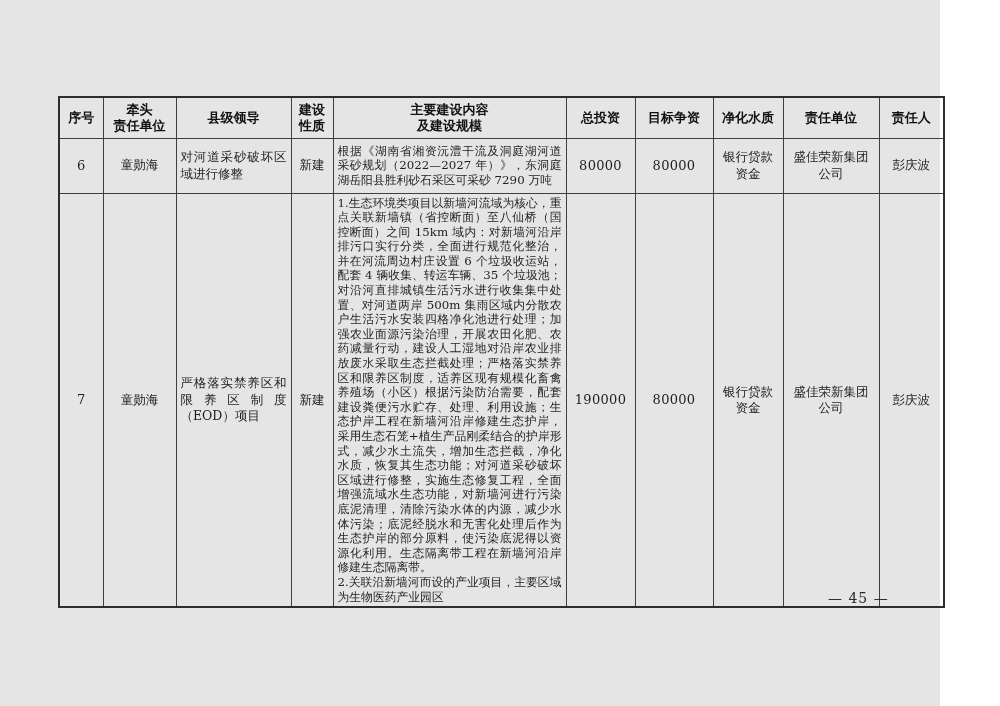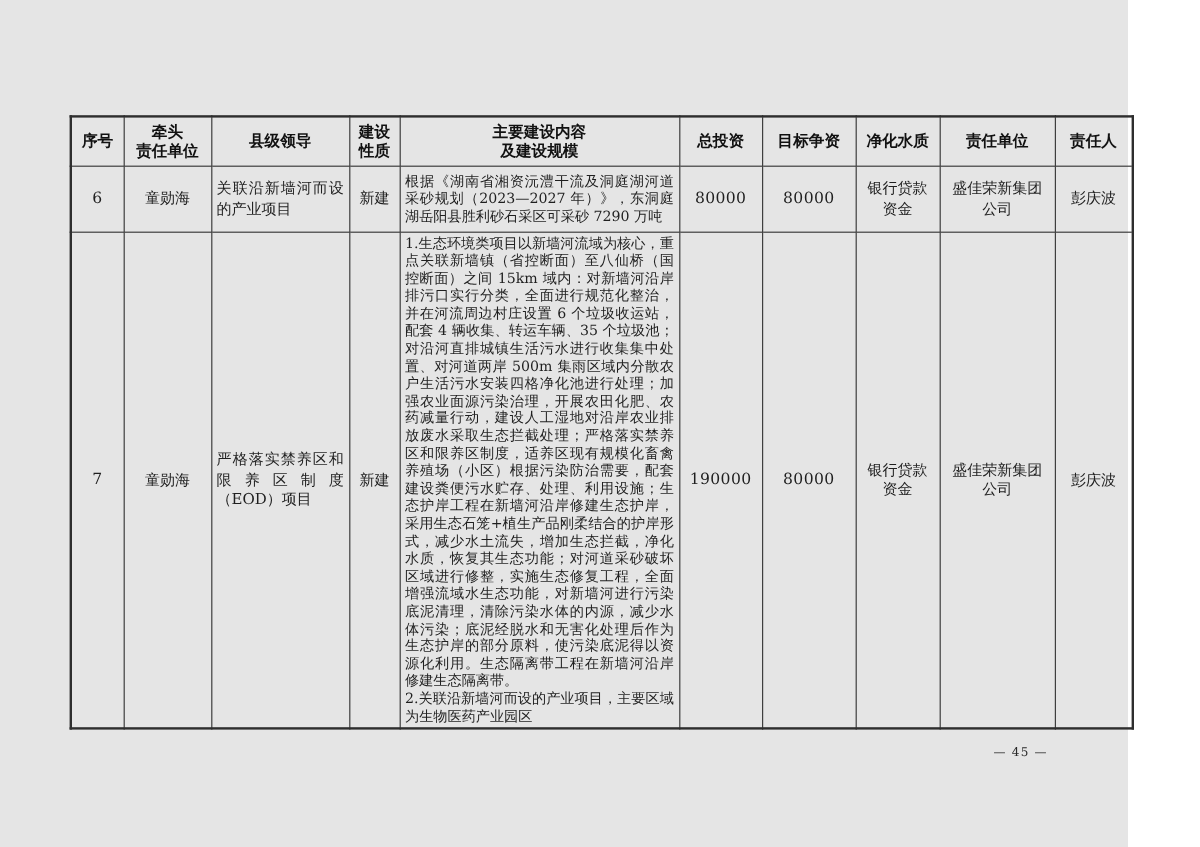--- a/index.html
+++ b/index.html
@@ -70,22 +70,22 @@
     font-size: 11.8px;
     line-height: 14.6px;
     padding: 3px 5px;
     vertical-align: middle;
     white-space: pre-line;
     word-break: break-all;
   }
   .page-number {
     position: absolute;
     left: 828px;
-    top: 622px;
-    font-size: 10px;
+    top: 590px;
+    font-size: 14px;
     letter-spacing: 1px;
     color: #2a2a2a;
     white-space: nowrap;
   }
 </style>
 </head>
 <body>
 
 <div class="page">
 
@@ -115,23 +115,23 @@
         <th>总投资</th>
         <th>目标争资</th>
         <th>净化水质</th>
         <th>责任单位</th>
         <th>责任人</th>
       </tr>
 
       <tr class="body-row-6">
         <td class="c-num">6</td>
         <td class="c-center">童勋海</td>
-        <td class="c-project">关联沿新墙河而设的产业项目</td>
+        <td class="c-project">对河道采砂破坏区域进行修整</td>
         <td class="c-center">新建</td>
-        <td class="c-content">根据《湖南省湘资沅澧干流及洞庭湖河道采砂规划（2023—2027 年）》，东洞庭湖岳阳县胜利砂石采区可采砂 7290 万吨</td>
+        <td class="c-content">根据《湖南省湘资沅澧干流及洞庭湖河道采砂规划（2022—2027 年）》，东洞庭湖岳阳县胜利砂石采区可采砂 7290 万吨</td>
         <td class="c-num">80000</td>
         <td class="c-num">80000</td>
         <td class="c-center">银行贷款资金</td>
         <td class="c-center">盛佳荣新集团公司</td>
         <td class="c-center">彭庆波</td>
       </tr>
 
       <tr class="body-row-7">
         <td class="c-num">7</td>
         <td class="c-center">童勋海</td>

